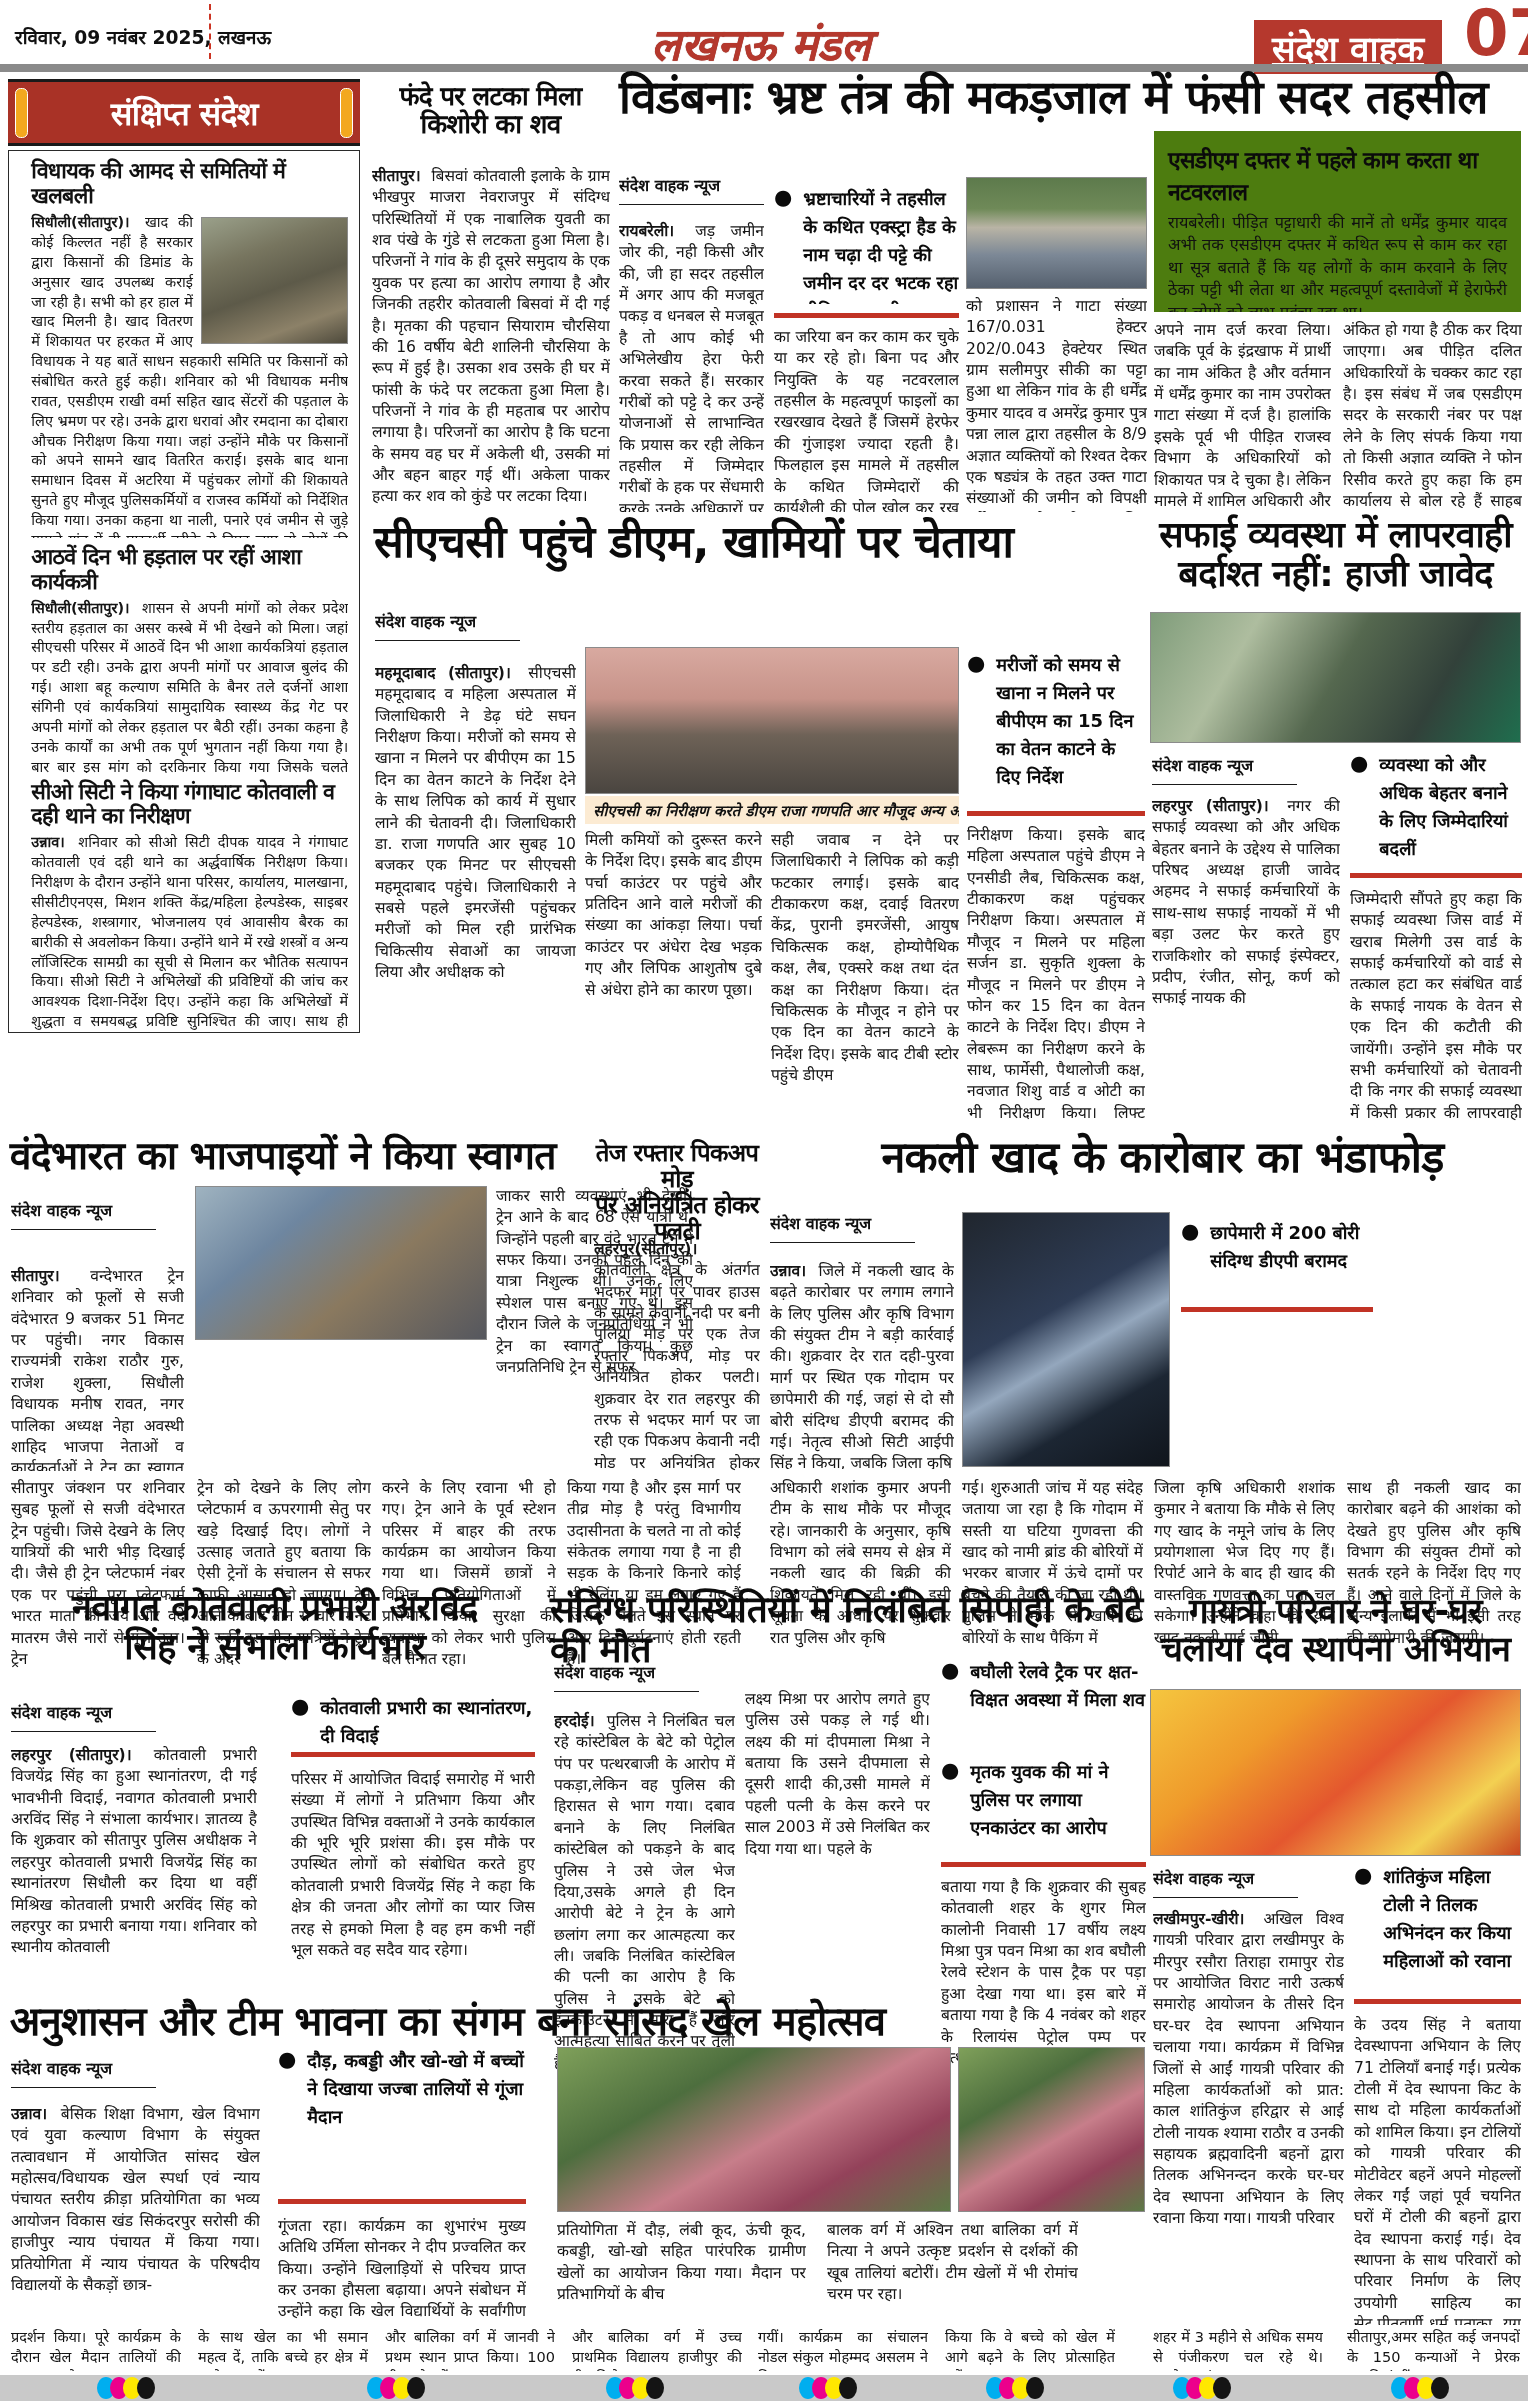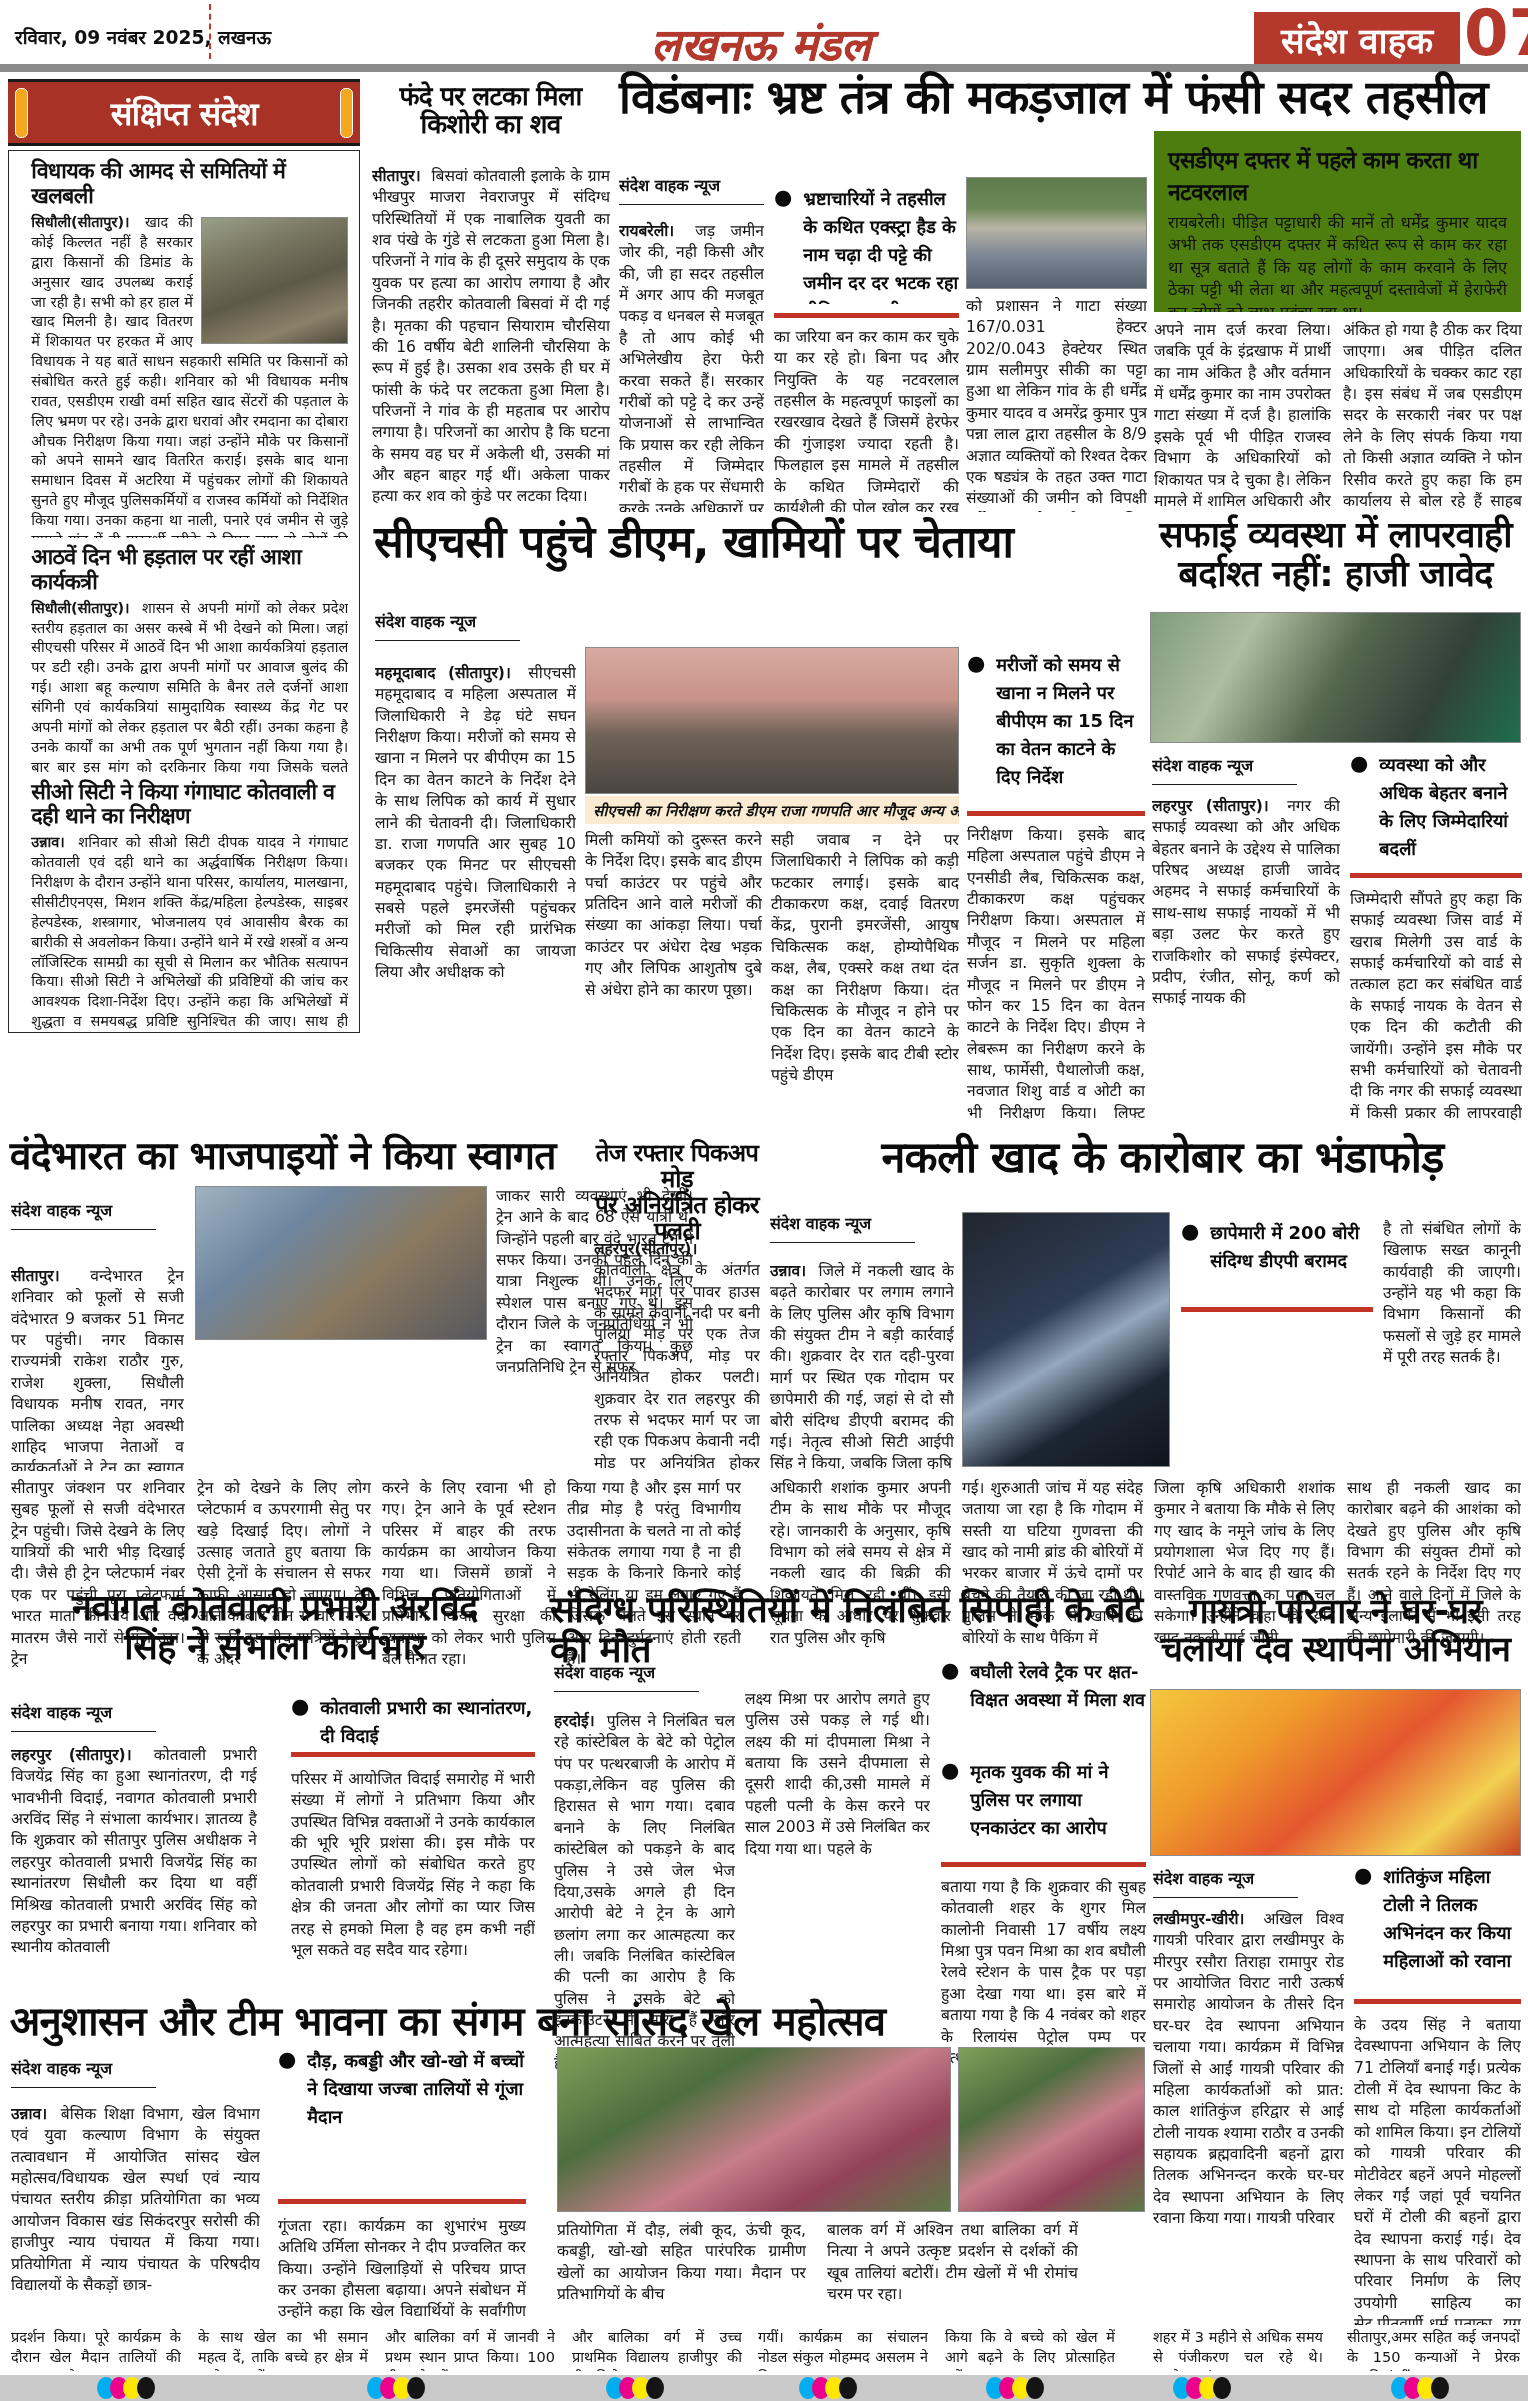--- a/index.html
+++ b/index.html
@@ -53,21 +53,21 @@
   .d.c{background:#00aeef;margin-left:0;} .d.m{background:#ec008c;} .d.y{background:#ffe800;} .d.k{background:#141414;}
 </style>
 </head>
 <body>
 
 <div class="page">
 
   <div class="abs hdr-date" style="left:15px;top:23.5px;">रविवार, 09 नवंबर 2025, लखनऊ</div>
   <div class="abs hdr-dash" style="left:209px;top:4.2px;height:55px;width:0;"></div>
   <div class="abs hdr-mast ctr" style="left:484px;top:12.5px;width:554px;">लखनऊ मंडल</div>
-  <div class="abs hdr-brand" style="left:1254px;top:12px;width:206px;height:54px;">संदेश वाहक</div>
+  <div class="abs hdr-brand" style="left:1254px;top:20px;width:188px;height:54px;text-decoration:underline;">संदेश वाहक</div>
   <div class="abs hdr-no" style="left:1464px;top:1.4px;">07</div>
   <div class="abs gray-rule" style="left:0;top:64px;width:1529px;height:8.3px;"></div>
 
   <div class="abs" style="left:8.3px;top:79px;width:352px;height:930px;">
     <div class="banner" style="height:61px;">
       <span class="ribbon l"></span>
       <span class="banner-text">संक्षिप्त संदेश</span>
       <span class="ribbon r"></span>
     </div>
     <div class="brief-inner" style="height:864px;margin-top:4.2px;padding-left:22px;">
@@ -193,21 +193,20 @@
   <div class="abs body" style="left:770px;top:1261px;width:184px;height:208px;">
     <b class="dl">उन्नाव।</b>
     <span>जिले में नकली खाद के बढ़ते कारोबार पर लगाम लगाने के लिए पुलिस और कृषि विभाग की संयुक्त टीम ने बड़ी कार्रवाई की। शुक्रवार देर रात दही-पुरवा मार्ग पर स्थित एक गोदाम पर छापेमारी की गई, जहां से दो सौ बोरी संदिग्ध डीएपी बरामद की गई। नेतृत्व सीओ सिटी आईपी सिंह ने किया, जबकि जिला कृषि</span>
   </div>
   <div class="abs photo ph-warehouse" style="left:962px;top:1212px;width:208px;height:255px;"></div>
   <div class="abs bullet" style="left:1181px;top:1219px;width:192px;height:83px;">
     <span class="dot">●</span>
     <span>छापेमारी में 200 बोरी संदिग्ध डीएपी बरामद</span>
   </div>
   <div class="abs redrule" style="left:1181px;top:1307px;width:192px;"></div>
-  <div class="abs body" style="left:1383px;top:1219px;width:138px;height:249px;">है तो संबंधित लोगों के खिलाफ सख्त कानूनी कार्यवाही की जाएगी। उन्होंने यह भी कहा कि विभाग किसानों की फसलों से जुड़े हर मामले में पूरी तरह सतर्क है।</div>
   <div class="abs body" style="left:770px;top:1478px;width:181px;height:336px;">अधिकारी शशांक कुमार अपनी टीम के साथ मौके पर मौजूद रहे। जानकारी के अनुसार, कृषि विभाग को लंबे समय से क्षेत्र में नकली खाद की बिक्री की शिकायतें मिल रही थीं। इसी सूचना के आधार पर शुक्रवार रात पुलिस और कृषि</div>
   <div class="abs body" style="left:962px;top:1478px;width:181px;height:336px;">गई। शुरुआती जांच में यह संदेह जताया जा रहा है कि गोदाम में सस्ती या घटिया गुणवत्ता की खाद को नामी ब्रांड की बोरियों में भरकर बाजार में ऊंचे दामों पर बेचने की तैयारी की जा रही थी। पुलिस ने मौके से खाद की बोरियों के साथ पैकिंग में</div>
   <div class="abs body" style="left:1154px;top:1478px;width:181px;height:336px;">जिला कृषि अधिकारी शशांक कुमार ने बताया कि मौके से लिए गए खाद के नमूने जांच के लिए प्रयोगशाला भेज दिए गए हैं। रिपोर्ट आने के बाद ही खाद की वास्तविक गुणवत्ता का पता चल सकेगा। उन्होंने कहा कि यदि खाद नकली पाई जाती</div>
   <div class="abs body" style="left:1347px;top:1478px;width:174px;height:336px;">साथ ही नकली खाद का कारोबार बढ़ने की आशंका को देखते हुए पुलिस और कृषि विभाग की संयुक्त टीमों को सतर्क रहने के निर्देश दिए गए हैं। आने वाले दिनों में जिले के अन्य इलाकों में भी इसी तरह की छापेमारी की जाएगी।</div>
 
   <div class="abs h ctr" style="left:8.3px;top:1589px;width:533px;font-size:36px;">
     <div>नवागत कोतवाली प्रभारी अरविंद</div>
     <div>सिंह ने संभाला कार्यभार</div>
   </div>
   <div class="abs byline" style="left:11px;top:1701px;width:145px;">संदेश वाहक न्यूज</div>

